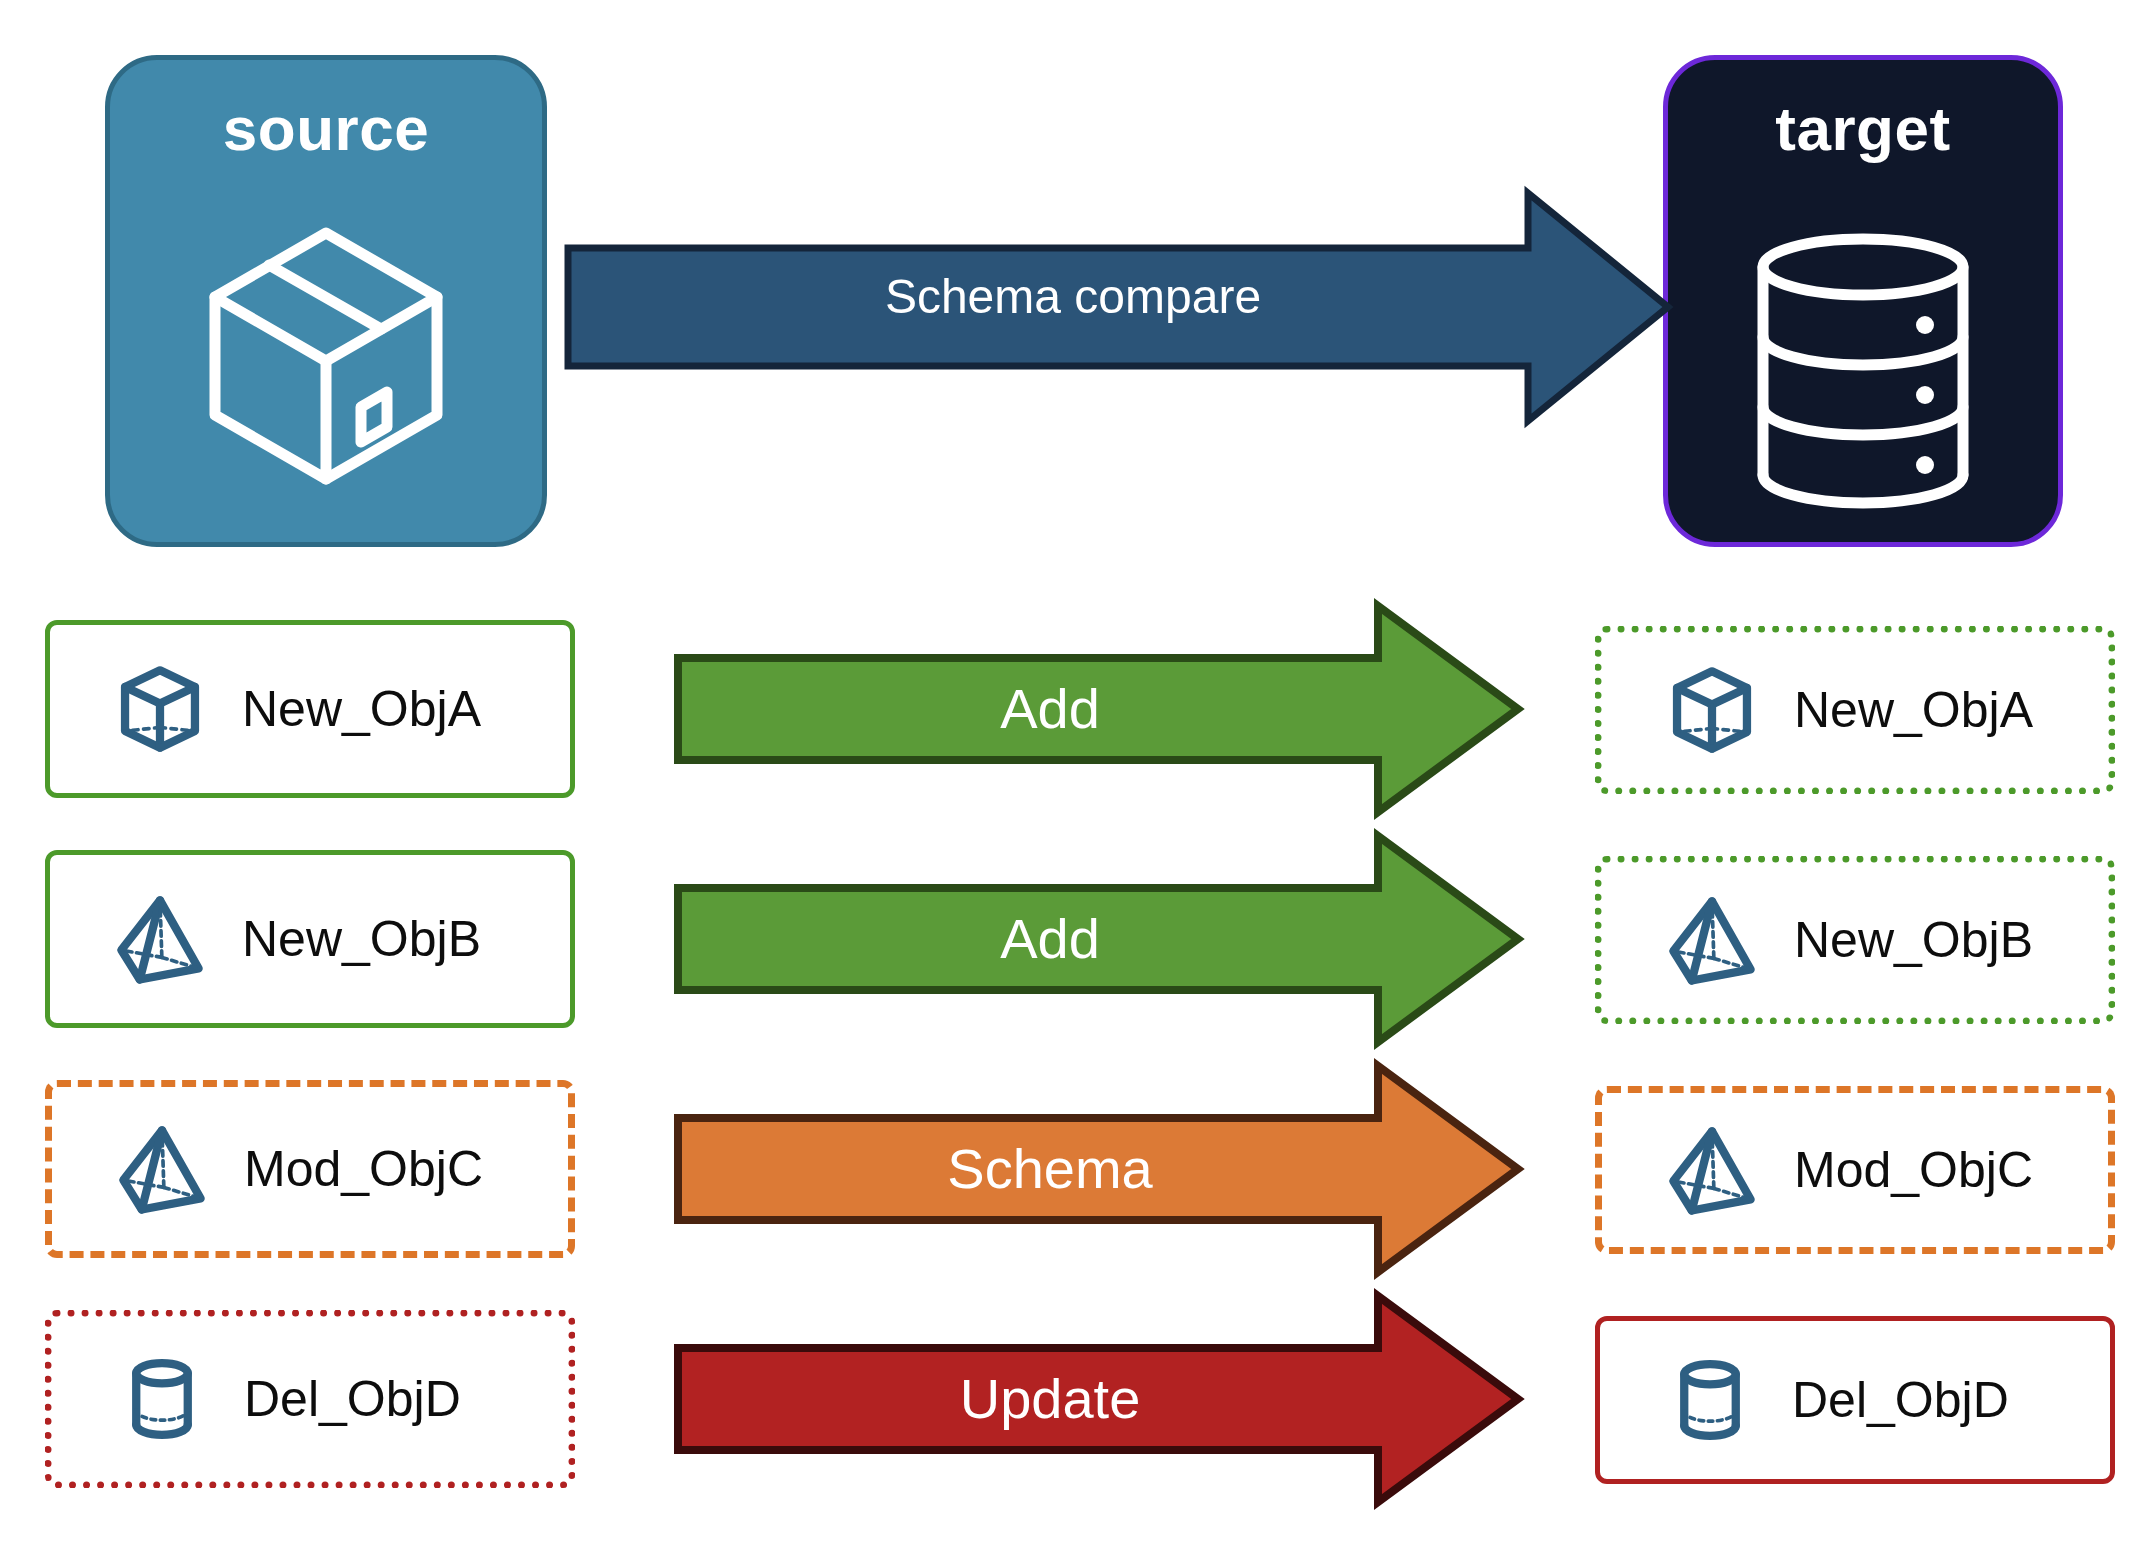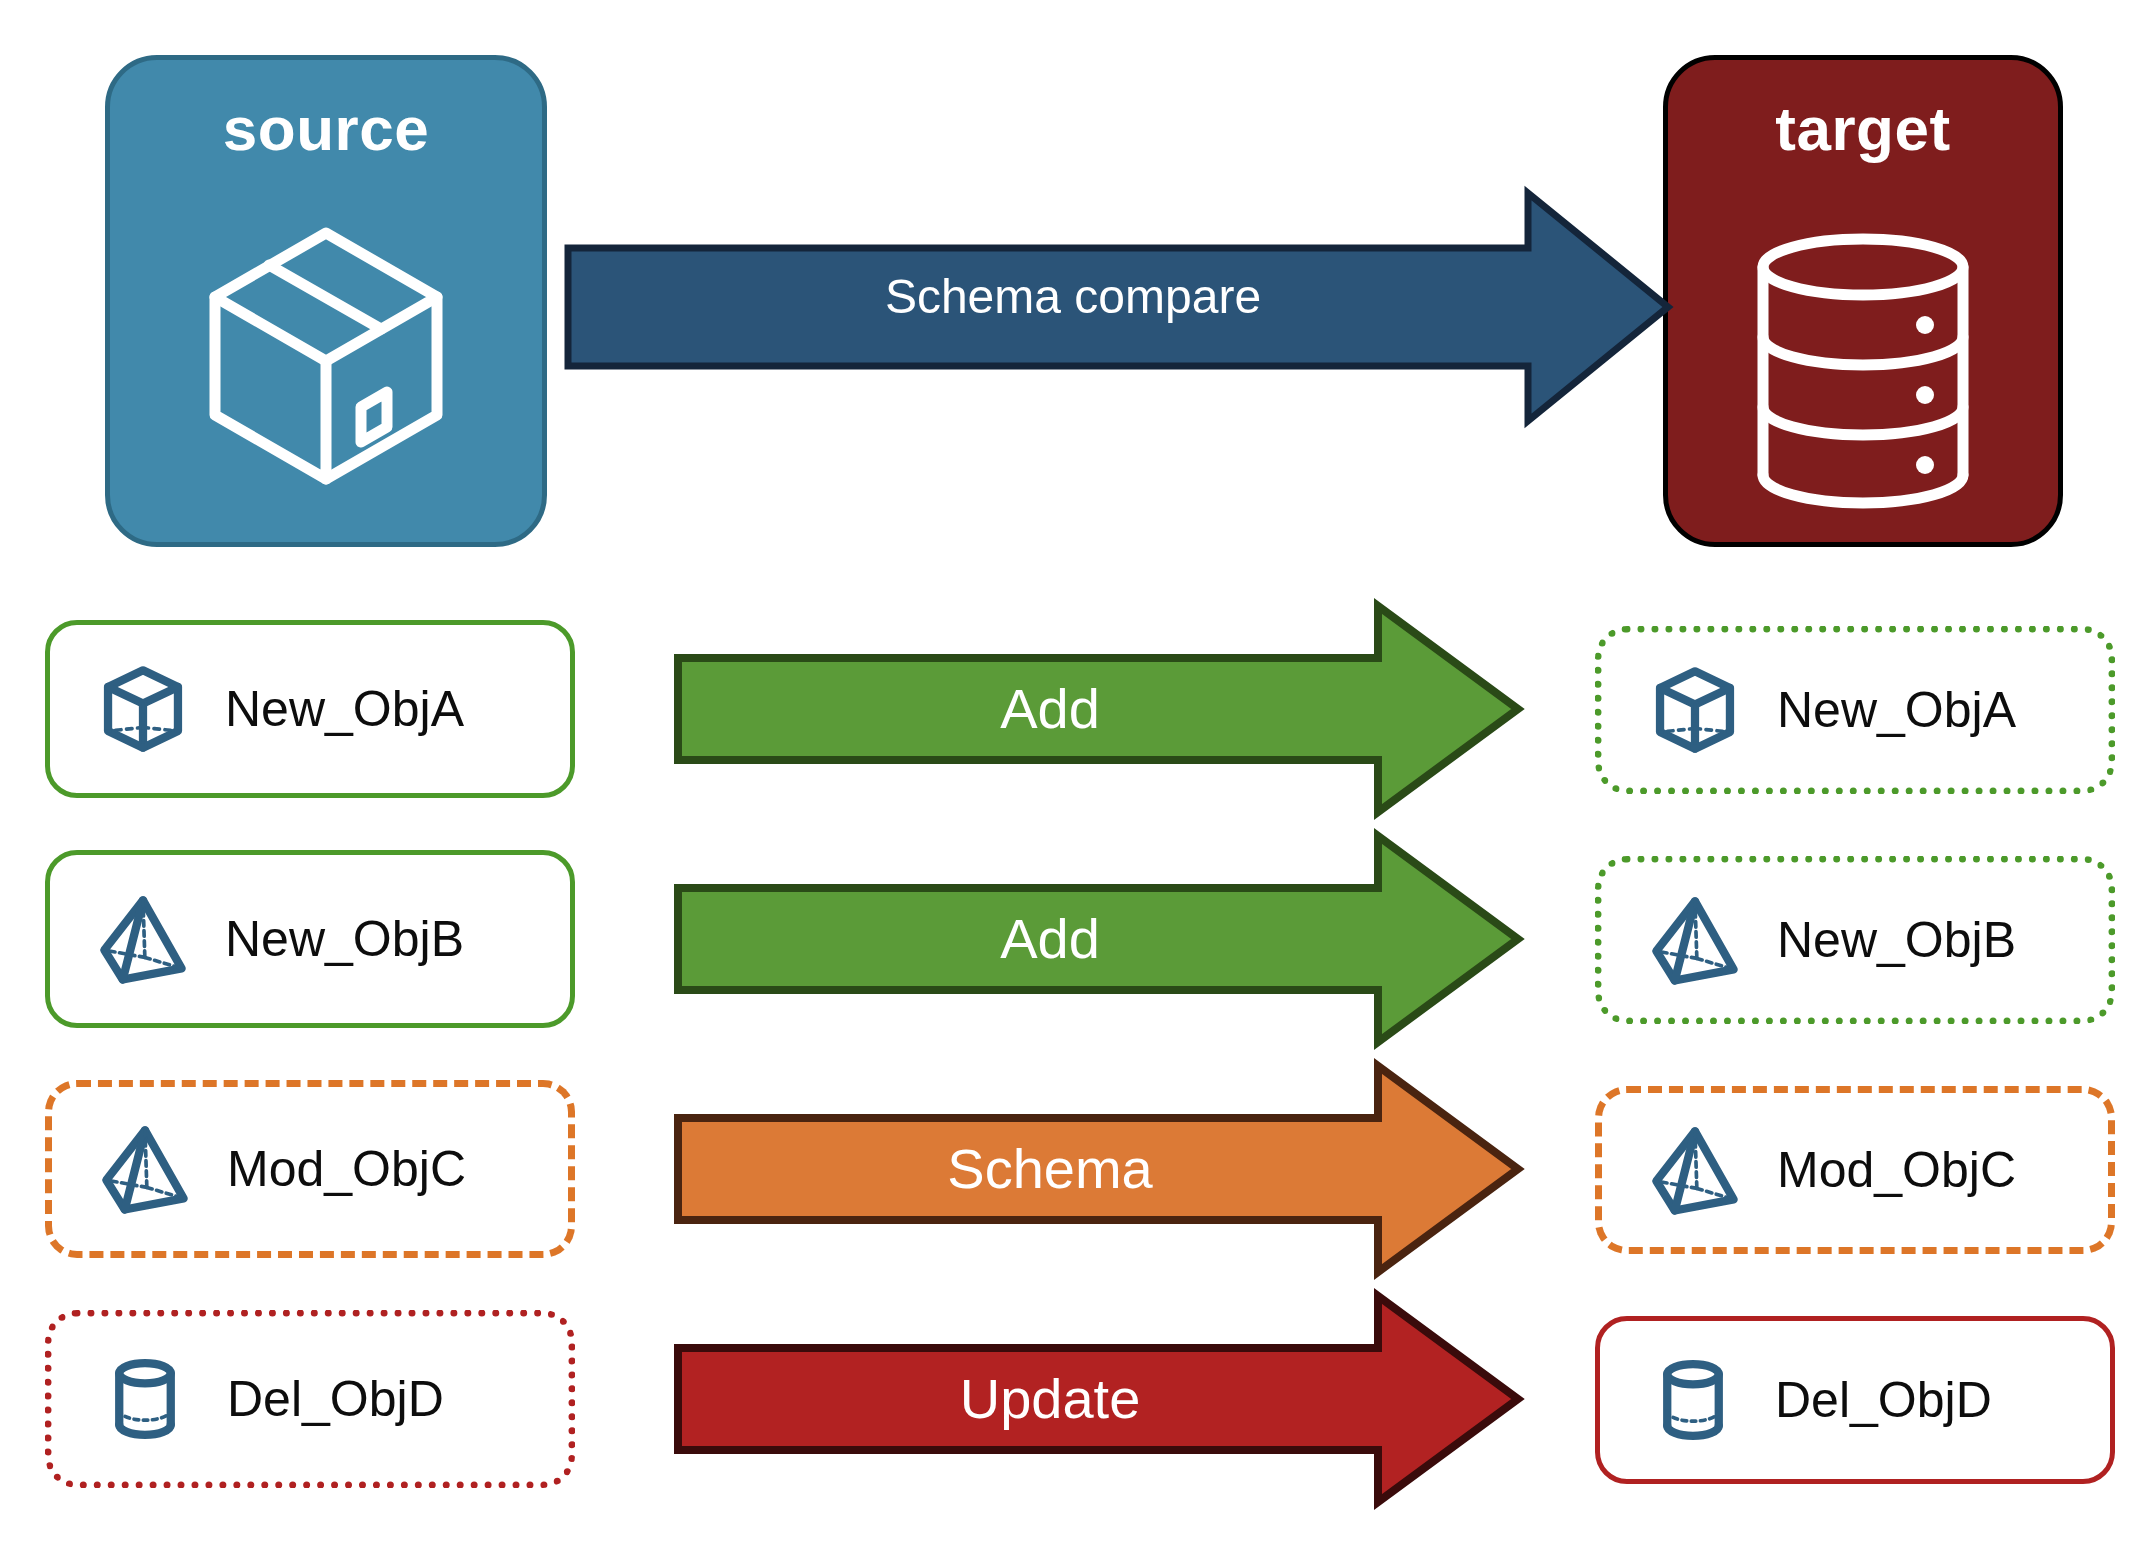--- a/index.html
+++ b/index.html
@@ -69,24 +69,24 @@
     padding-right: 90px;
     box-sizing: border-box;
   }
 
   
   .row { position: absolute; left: 0; width: 2150px; }
   .obj-box {
     position: absolute;
     box-sizing: border-box;
     background: #ffffff;
-    border-radius: 32px;
+    border-radius: 12px;
     display: flex;
     align-items: center;
-    padding-left: 47px;
+    padding-left: 64px;
   }
   .obj-box.left  { left: 45px;   width: 530px; }
   .obj-box.right { left: 1595px; width: 520px; }
 
   .obj-icon {
     width: 92px;
     height: 92px;
     flex: 0 0 92px;
     display: block;
   }
@@ -134,21 +134,21 @@
           <path d="M236 86 L236 204 L125 268"></path>
 
           <path d="M68 54 L180 118"></path>
 
           <path d="M160 196 L186 181 L186 216 L160 231 Z"></path>
         </g>
       </svg>
     </div>
   </div>
 
-  <div id="target-panel" class="endpoint" style="background:#7f1d1d;border:5px solid #000000;gap:40px;">
+  <div id="target-panel" class="endpoint" style="background:#0f172a;border:5px solid #6d28d9;gap:40px;">
     <div class="endpoint-title">target</div>
     <div class="endpoint-art">
       <svg width="220" height="280" viewBox="0 0 220 280">
         <g fill="none" stroke="#ffffff" stroke-width="11" stroke-linejoin="round" stroke-linecap="round">
           <ellipse cx="110" cy="36" rx="100" ry="28"></ellipse>
           <path d="M10 36 L10 244"></path>
           <path d="M210 36 L210 244"></path>
           <path d="M10 244 A100 28 0 0 0 210 244"></path>
           <path d="M10 106 A100 28 0 0 0 210 106"></path>
           <path d="M10 176 A100 28 0 0 0 210 176"></path>

